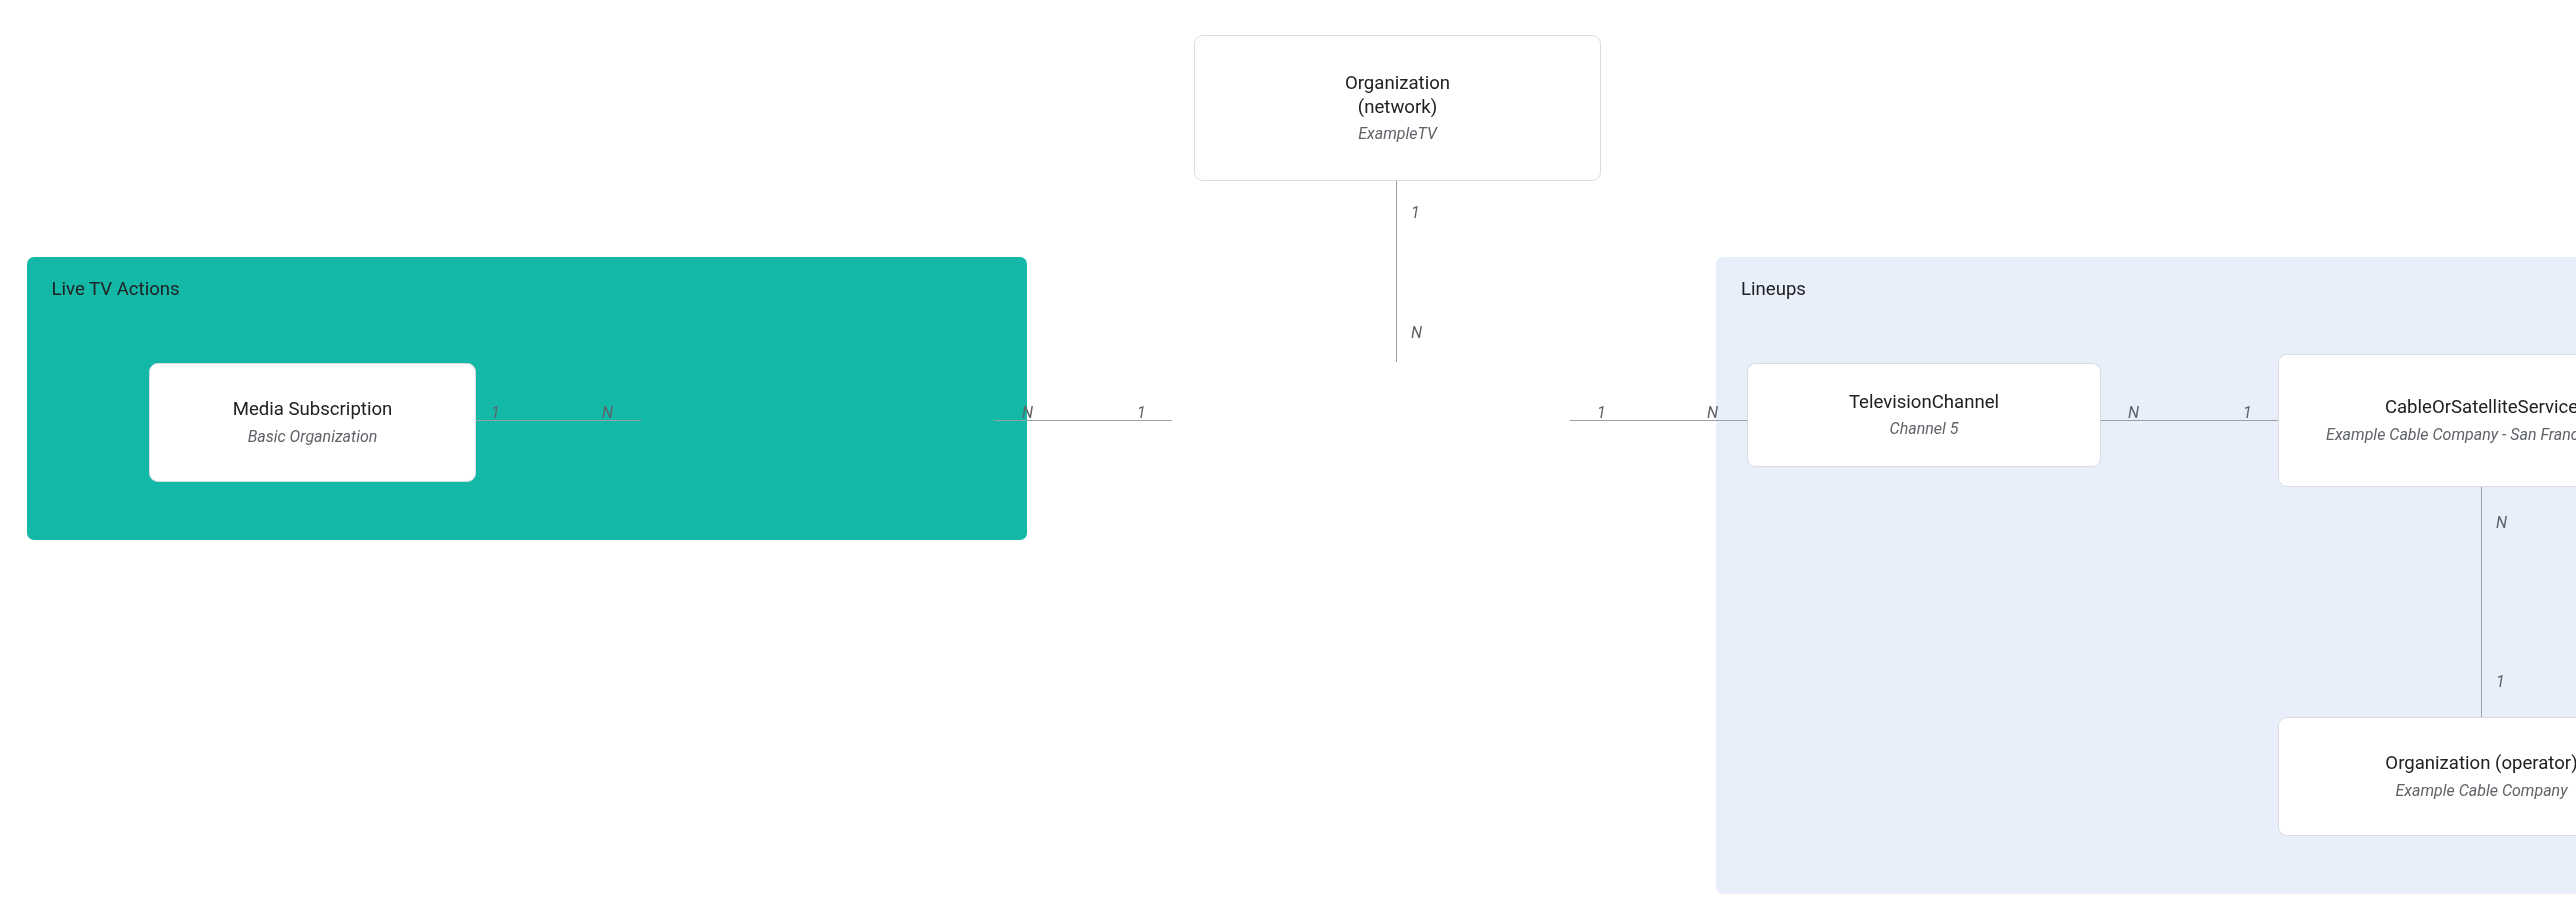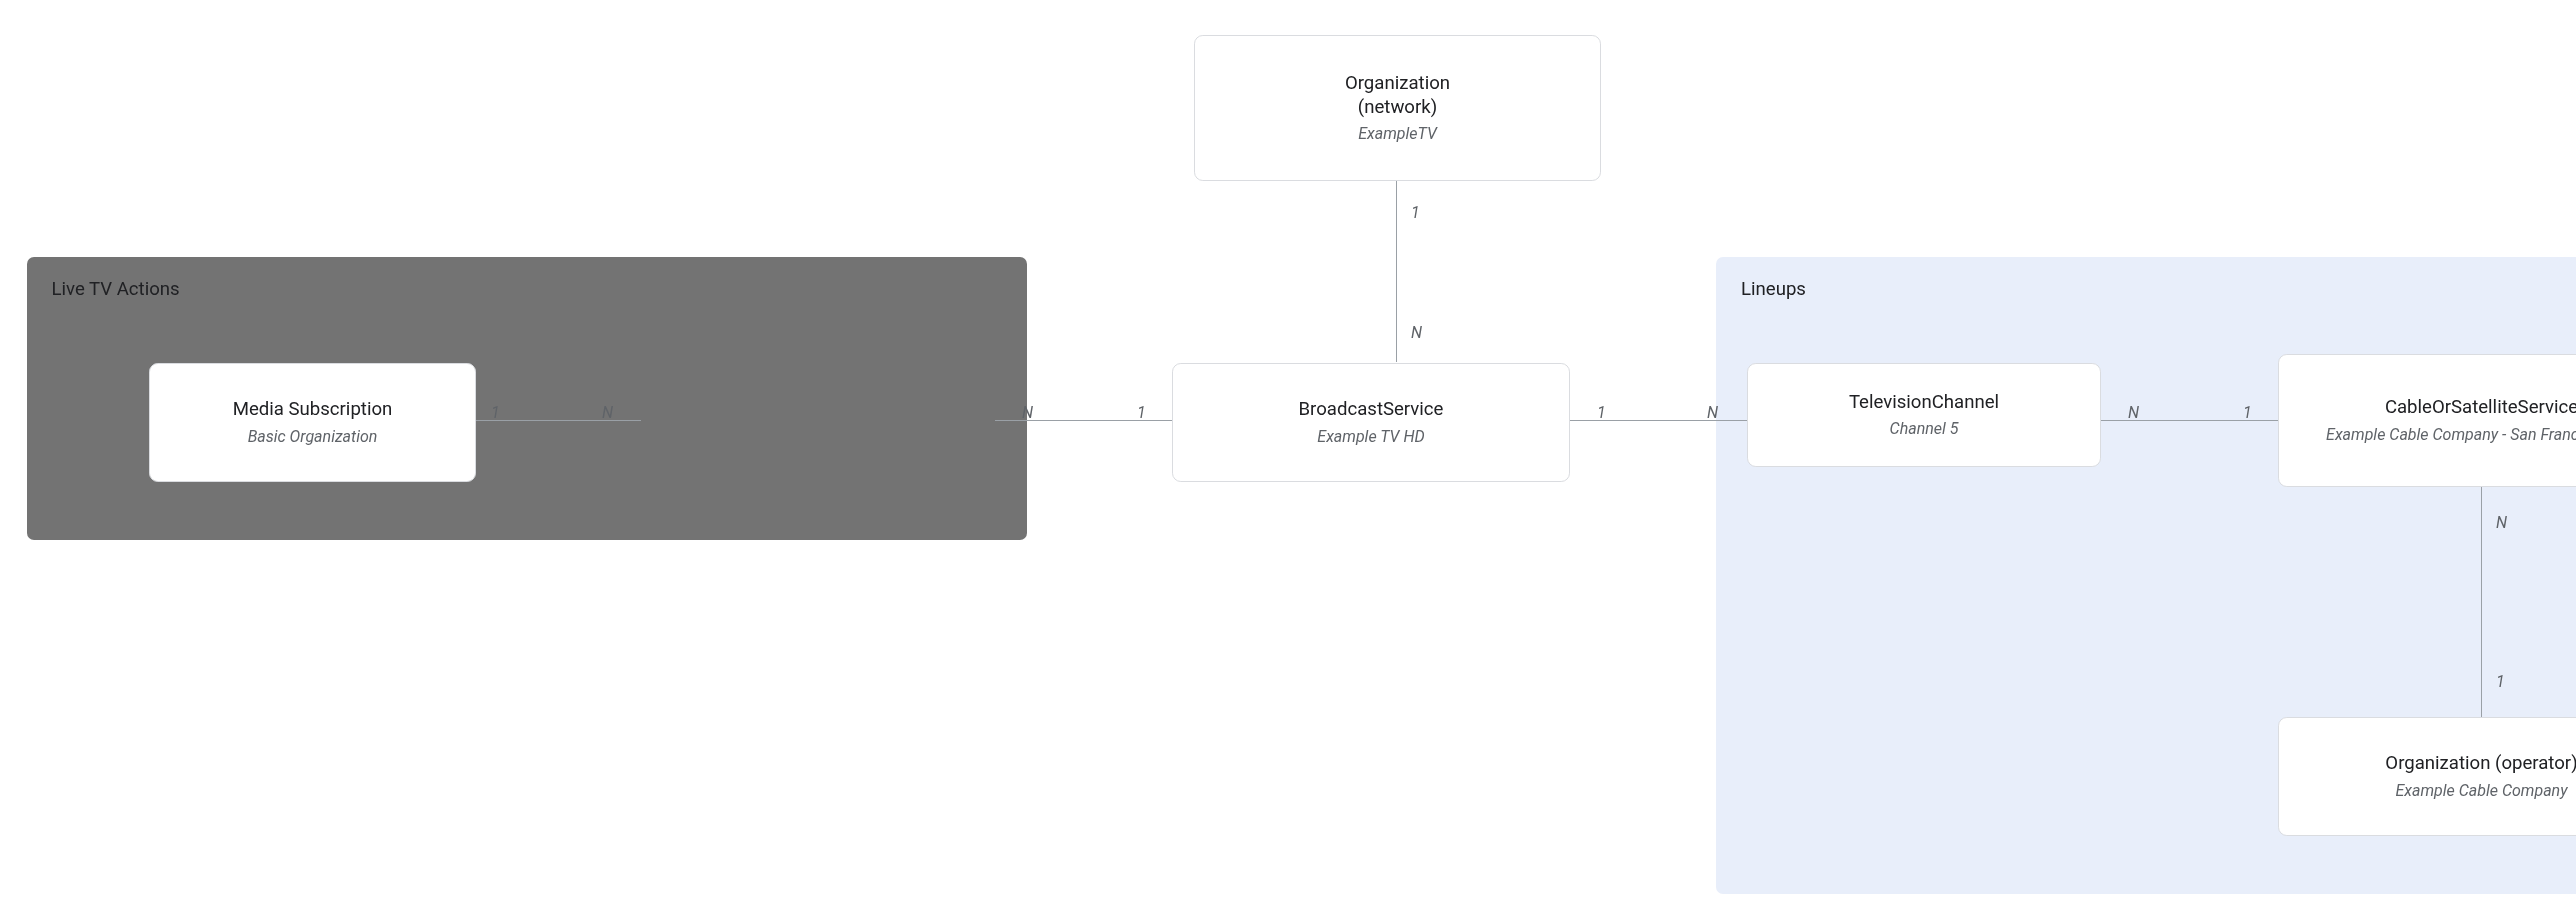--- a/index.html
+++ b/index.html
@@ -14,21 +14,21 @@
   .group {
     position: absolute;
     border-radius: 7px;
     padding: 21px 25px;
   }
   .group-label {
     font-size: 18.6px;
     color: #202124;
     margin-bottom: 14px;
   }
-  .green { background: #737373; }
+  .green { background: #14b8a6; }
   .blue  { background: #e8eefa; }
   .node {
     position: absolute;
     background: #ffffff;
     border: 0.9px solid #dadce0;
     border-radius: 8.8px;
     display: flex;
     flex-direction: column;
     align-items: center;
     justify-content: center;
@@ -84,24 +84,20 @@
 (network)</div>
     <div class="sub">ExampleTV</div>
   </div>
 
   <div class="node" style="left:149px; top:363px; width:327px; height:119px;">
     <div class="title">Media Subscription</div>
     <div class="sub">Basic Organization</div>
   </div>
 
 
-  <div class="node" style="left:1172px; top:363px; width:398px; height:119px;">
-    <div class="title">BroadcastService</div>
-    <div class="sub">Example TV HD</div>
-  </div>
 
   <div class="node" style="left:1747px; top:363px; width:354px; height:104px;">
     <div class="title">TelevisionChannel</div>
     <div class="sub">Channel 5</div>
   </div>
 
   <div class="node" style="left:2278px; top:354px; width:407px; height:133px;">
     <div class="title">CableOrSatelliteService</div>
     <div class="sub" style="padding:0 17.7px;">Example Cable Company - San Francisco Bay</div>
   </div>

